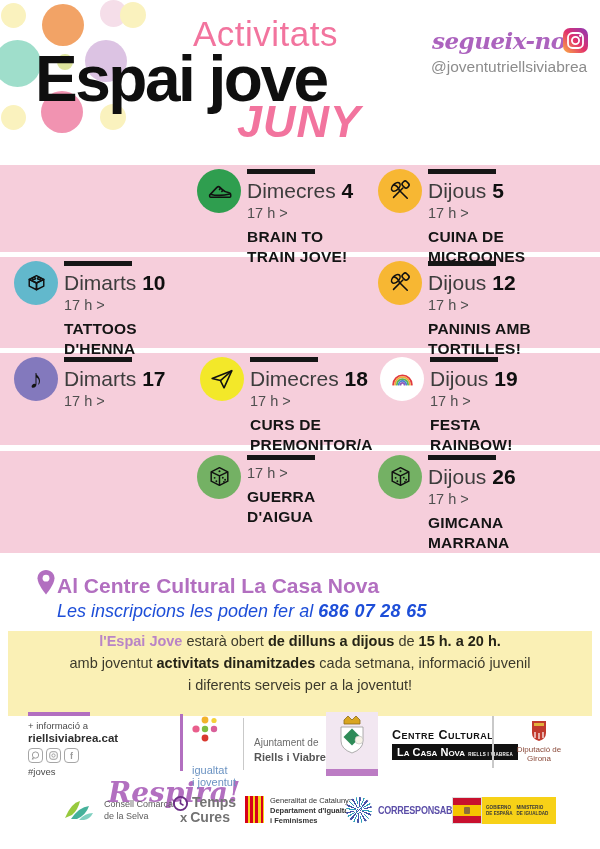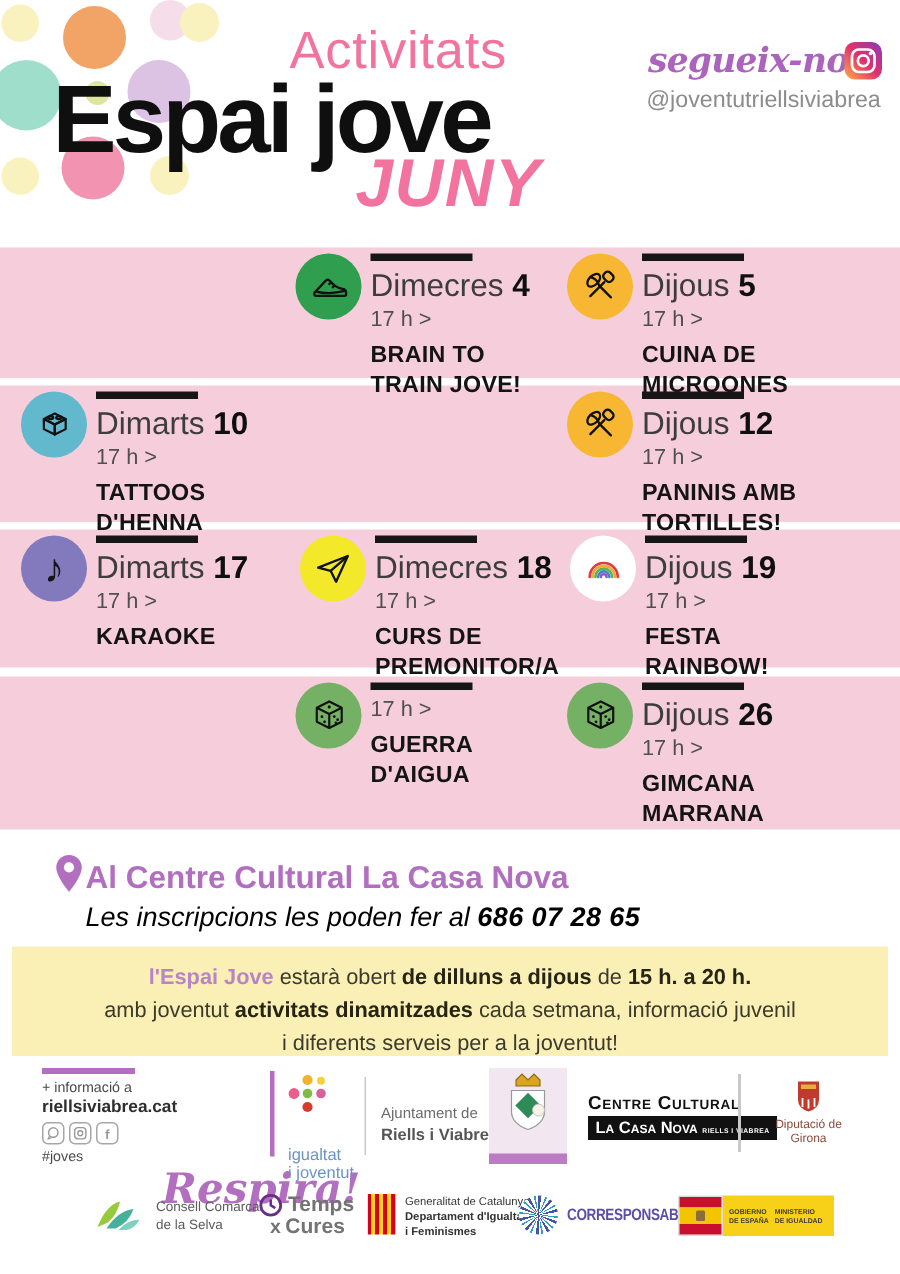--- a/index.html
+++ b/index.html
@@ -32,26 +32,26 @@
   .event-text{width:122px;}
   .event-bar{width:68px;height:5px;background:#161616;margin-bottom:5px;}
   .event-day{font-size:21px;color:#3d3d3d;white-space:nowrap;}
   .event-day b{color:#0f0f0f;}
   .event-time{font-size:14.5px;color:#4f4f4f;margin-top:2px;}
   .event-title{font-size:15.5px;font-weight:700;color:#141414;line-height:1.32;margin-top:6px;letter-spacing:.2px;}
   .music-glyph{font-size:27px;color:#141414;line-height:1;}
 
   
   .venue{left:57px;top:574px;font-size:21px;font-weight:700;color:#B26FC0;}
-  .inscriptions{left:57px;top:601px;font-size:18px;font-style:italic;color:#000000;}
+  .inscriptions{left:57px;top:601px;font-size:18px;font-style:italic;color:#1d4ed8;}
   .inscriptions b{letter-spacing:.3px;}
 
   
-  .info-band{left:8px;top:631px;width:584px;height:73px;background:#FAF0B5;
-             text-align:center;font-size:14.5px;color:#3c3a2c;line-height:1.5;padding-top:11px;box-sizing:border-box;}
+  .info-band{left:8px;top:631px;width:584px;height:85px;background:#FAF0B5;
+             text-align:center;font-size:14.5px;color:#3c3a2c;line-height:1.5;box-sizing:border-box;}
   .info-band b{color:#262417;}
   .hl{color:#B984C6;font-weight:700;}
 
   
   .f-small{font-size:9.5px;color:#4a4a4a;line-height:1.3;}
   .purple-bar{width:62px;height:4px;background:#B26FC0;margin-bottom:4px;}
   .site{font-size:11.5px;font-weight:700;color:#2e2e2e;}
   .socials{display:flex;gap:3px;margin:4px 0 3px 0;}
   .soc{width:15px;height:15px;border:1.4px solid #A6A6A6;border-radius:4px;color:#9a9a9a;
        display:flex;align-items:center;justify-content:center;font-size:9px;font-weight:700;box-sizing:border-box;}
@@ -210,21 +210,20 @@
   </div>
 
   <div class="event" style="left:14px;top:357px">
     <div class="event-icon ic-purple">
       <span class="music-glyph">♪</span>
     </div>
     <div class="event-text">
       <div class="event-bar"></div>
       <div class="event-day"><span>Dimarts</span> <b>17</b></div>
       <div class="event-time">17 h &gt;</div>
-      <div class="event-title">KARAOKE</div>
     </div>
   </div>
 
   <div class="event" style="left:200px;top:357px">
     <div class="event-icon ic-yellow">
       <svg width="27" height="27" viewBox="0 0 26 26">
           <g fill="none" stroke="#111" stroke-width="1.5" stroke-linejoin="round">
         <polygon points="3,12 22,4.5 14.5,21 11,14"></polygon>
             <path d="M22 4.5 L11 14"></path>
       </g>

